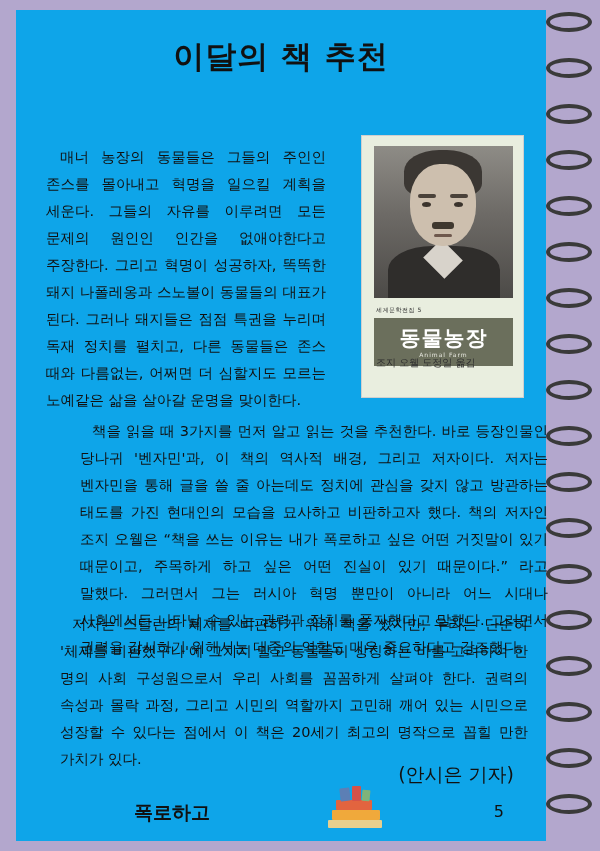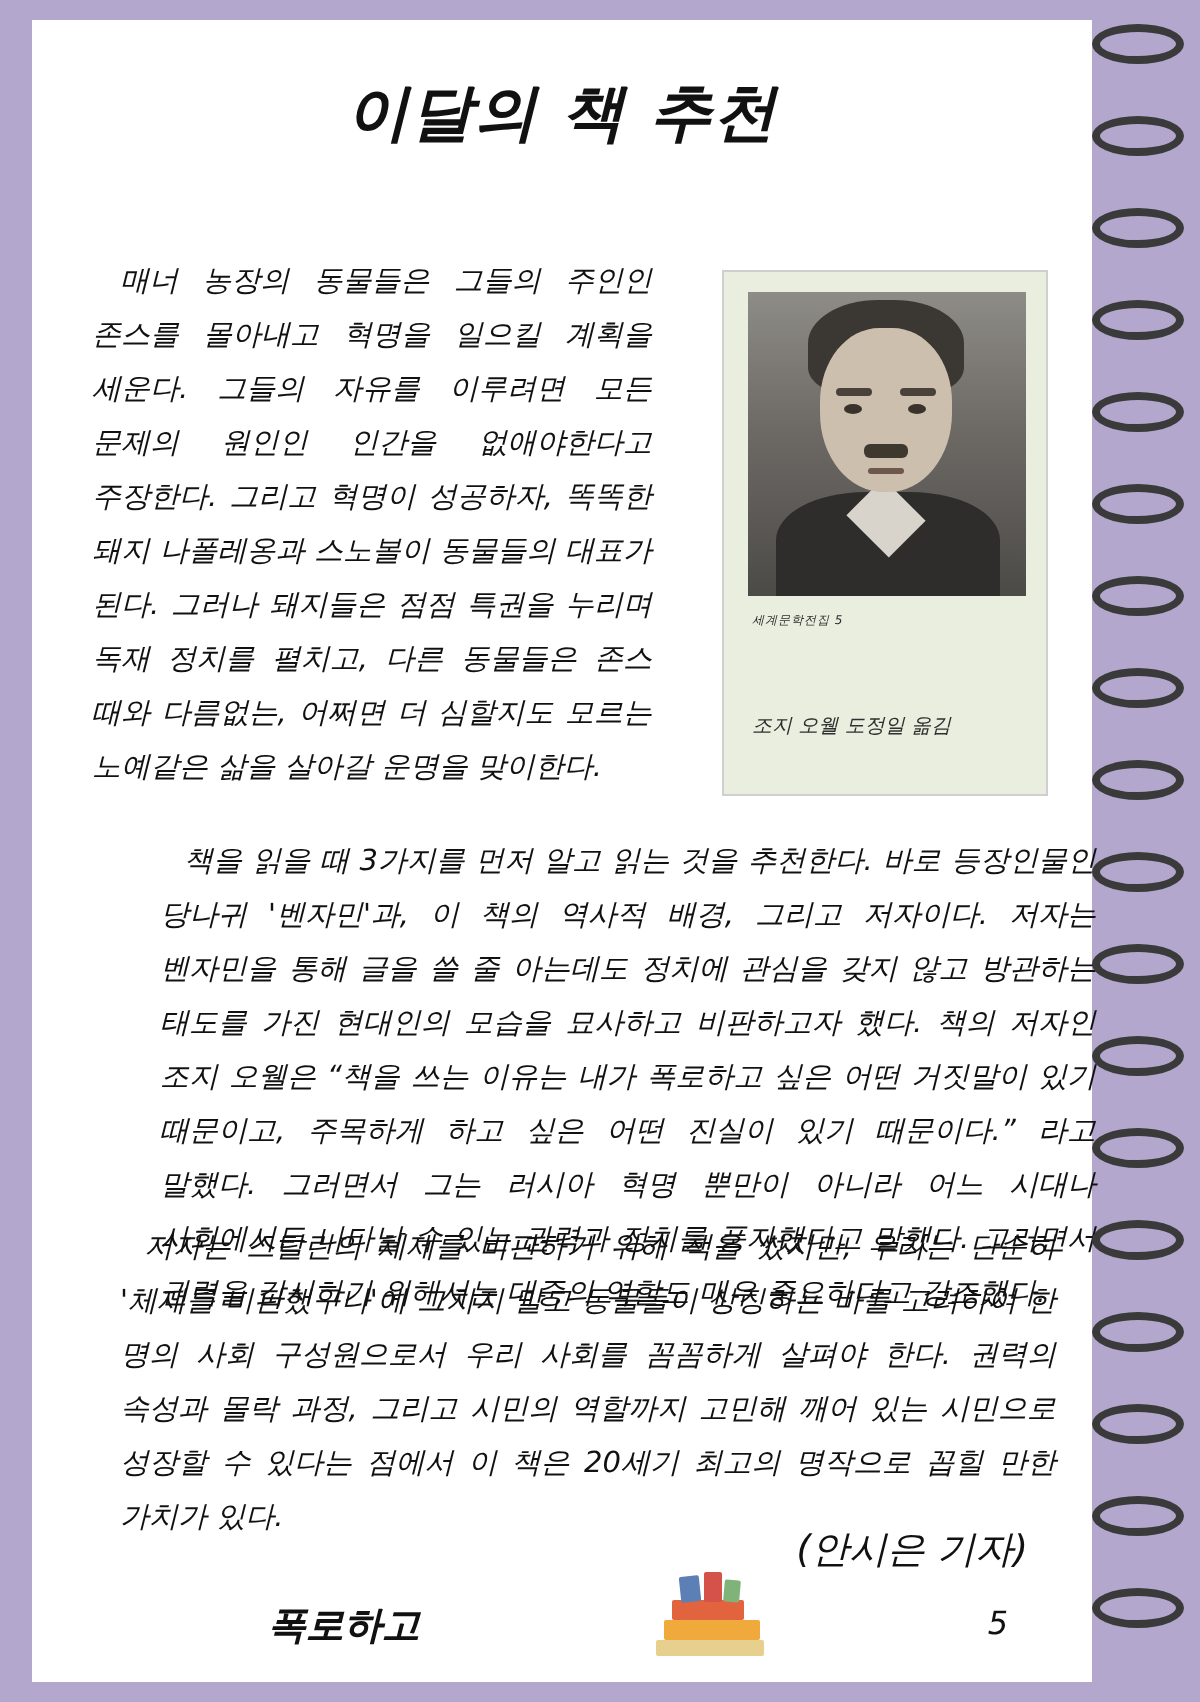--- a/index.html
+++ b/index.html
@@ -20,23 +20,22 @@
     background: #b3a7cd;
     box-sizing: border-box;
   }
   
   .paper {
     position: absolute;
     left: 16px;
     top: 10px;
     width: 530px;
     height: 831px;
-    background: #ffffff;
+    background: #0ea5e9;
     box-sizing: border-box;
-    font-style: italic;
   }
   
   .spiral {
     position: absolute;
     right: 0px;
     top: 0px;
     width: 60px;
     height: 851px;
   }
   .ring {
@@ -228,21 +227,21 @@
     position: absolute;
     font-size: 14.5px;
     line-height: 27px;
     color: #111;
     text-align: justify;
     text-justify: inter-character;
     word-break: keep-all;
   }
   #para-1 {
     left: 30px;
-    top: 118px;
+    top: 134px;
     width: 280px;
     text-indent: 14px;
   }
   #para-2 {
     left: 16px;
     top: 408px;
     width: 468px;
     text-indent: 12px;
     margin-left: 48px;
   }
@@ -309,20 +308,24 @@
         <div class="photo-hair"></div>
         <div class="photo-face"></div>
         <div class="photo-brow-l"></div>
         <div class="photo-brow-r"></div>
         <div class="photo-eye-l"></div>
         <div class="photo-eye-r"></div>
         <div class="photo-stache"></div>
         <div class="photo-mouth"></div>
       </div>
       <div class="cover-series">세계문학전집 5</div>
+      <div class="cover-band">
+        <div class="cover-title">동물농장</div>
+        <div class="cover-eng">Animal Farm</div>
+      </div>
       <div class="cover-author">조지 오웰 도정일 옮김</div>
     </div>
 
     <div class="para" id="para-1">매너 농장의 동물들은 그들의 주인인 존스를 몰아내고 혁명을 일으킬 계획을 세운다. 그들의 자유를 이루려면 모든 문제의 원인인 인간을 없애야한다고 주장한다. 그리고 혁명이 성공하자, 똑똑한 돼지 나폴레옹과 스노볼이 동물들의 대표가 된다. 그러나 돼지들은 점점 특권을 누리며 독재 정치를 펼치고, 다른 동물들은 존스 때와 다름없는, 어쩌면 더 심할지도 모르는 노예같은 삶을 살아갈 운명을 맞이한다.</div>
     <div class="para" id="para-2">책을 읽을 때 3가지를 먼저 알고 읽는 것을 추천한다. 바로 등장인물인 당나귀 '벤자민'과, 이 책의 역사적 배경, 그리고 저자이다. 저자는 벤자민을 통해 글을 쓸 줄 아는데도 정치에 관심을 갖지 않고 방관하는 태도를 가진 현대인의 모습을 묘사하고 비판하고자 했다. 책의 저자인 조지 오웰은 “책을 쓰는 이유는 내가 폭로하고 싶은 어떤 거짓말이 있기 때문이고, 주목하게 하고 싶은 어떤 진실이 있기 때문이다.” 라고 말했다. 그러면서 그는 러시아 혁명 뿐만이 아니라 어느 시대나 사회에서든 나타날 수 있는 권력과 정치를 풍자했다고 말했다. 그러면서 권력을 감시하기 위해서는 대중의 역할도 매우 중요하다고 강조했다.</div>
     <div class="para" id="para-3">저자는 스탈린의 체제를 비판하기 위해 책을 썼지만, 우리는 단순히 '체제를 비판했구나'에 그치지 말고 동물들이 상징하는 바를 고려하여 한 명의 사회 구성원으로서 우리 사회를 꼼꼼하게 살펴야 한다. 권력의 속성과 몰락 과정, 그리고 시민의 역할까지 고민해 깨어 있는 시민으로 성장할 수 있다는 점에서 이 책은 20세기 최고의 명작으로 꼽힐 만한 가치가 있다.</div>
 
     <div class="byline">(안시은 기자)</div>
 
     <div class="books-icon">

